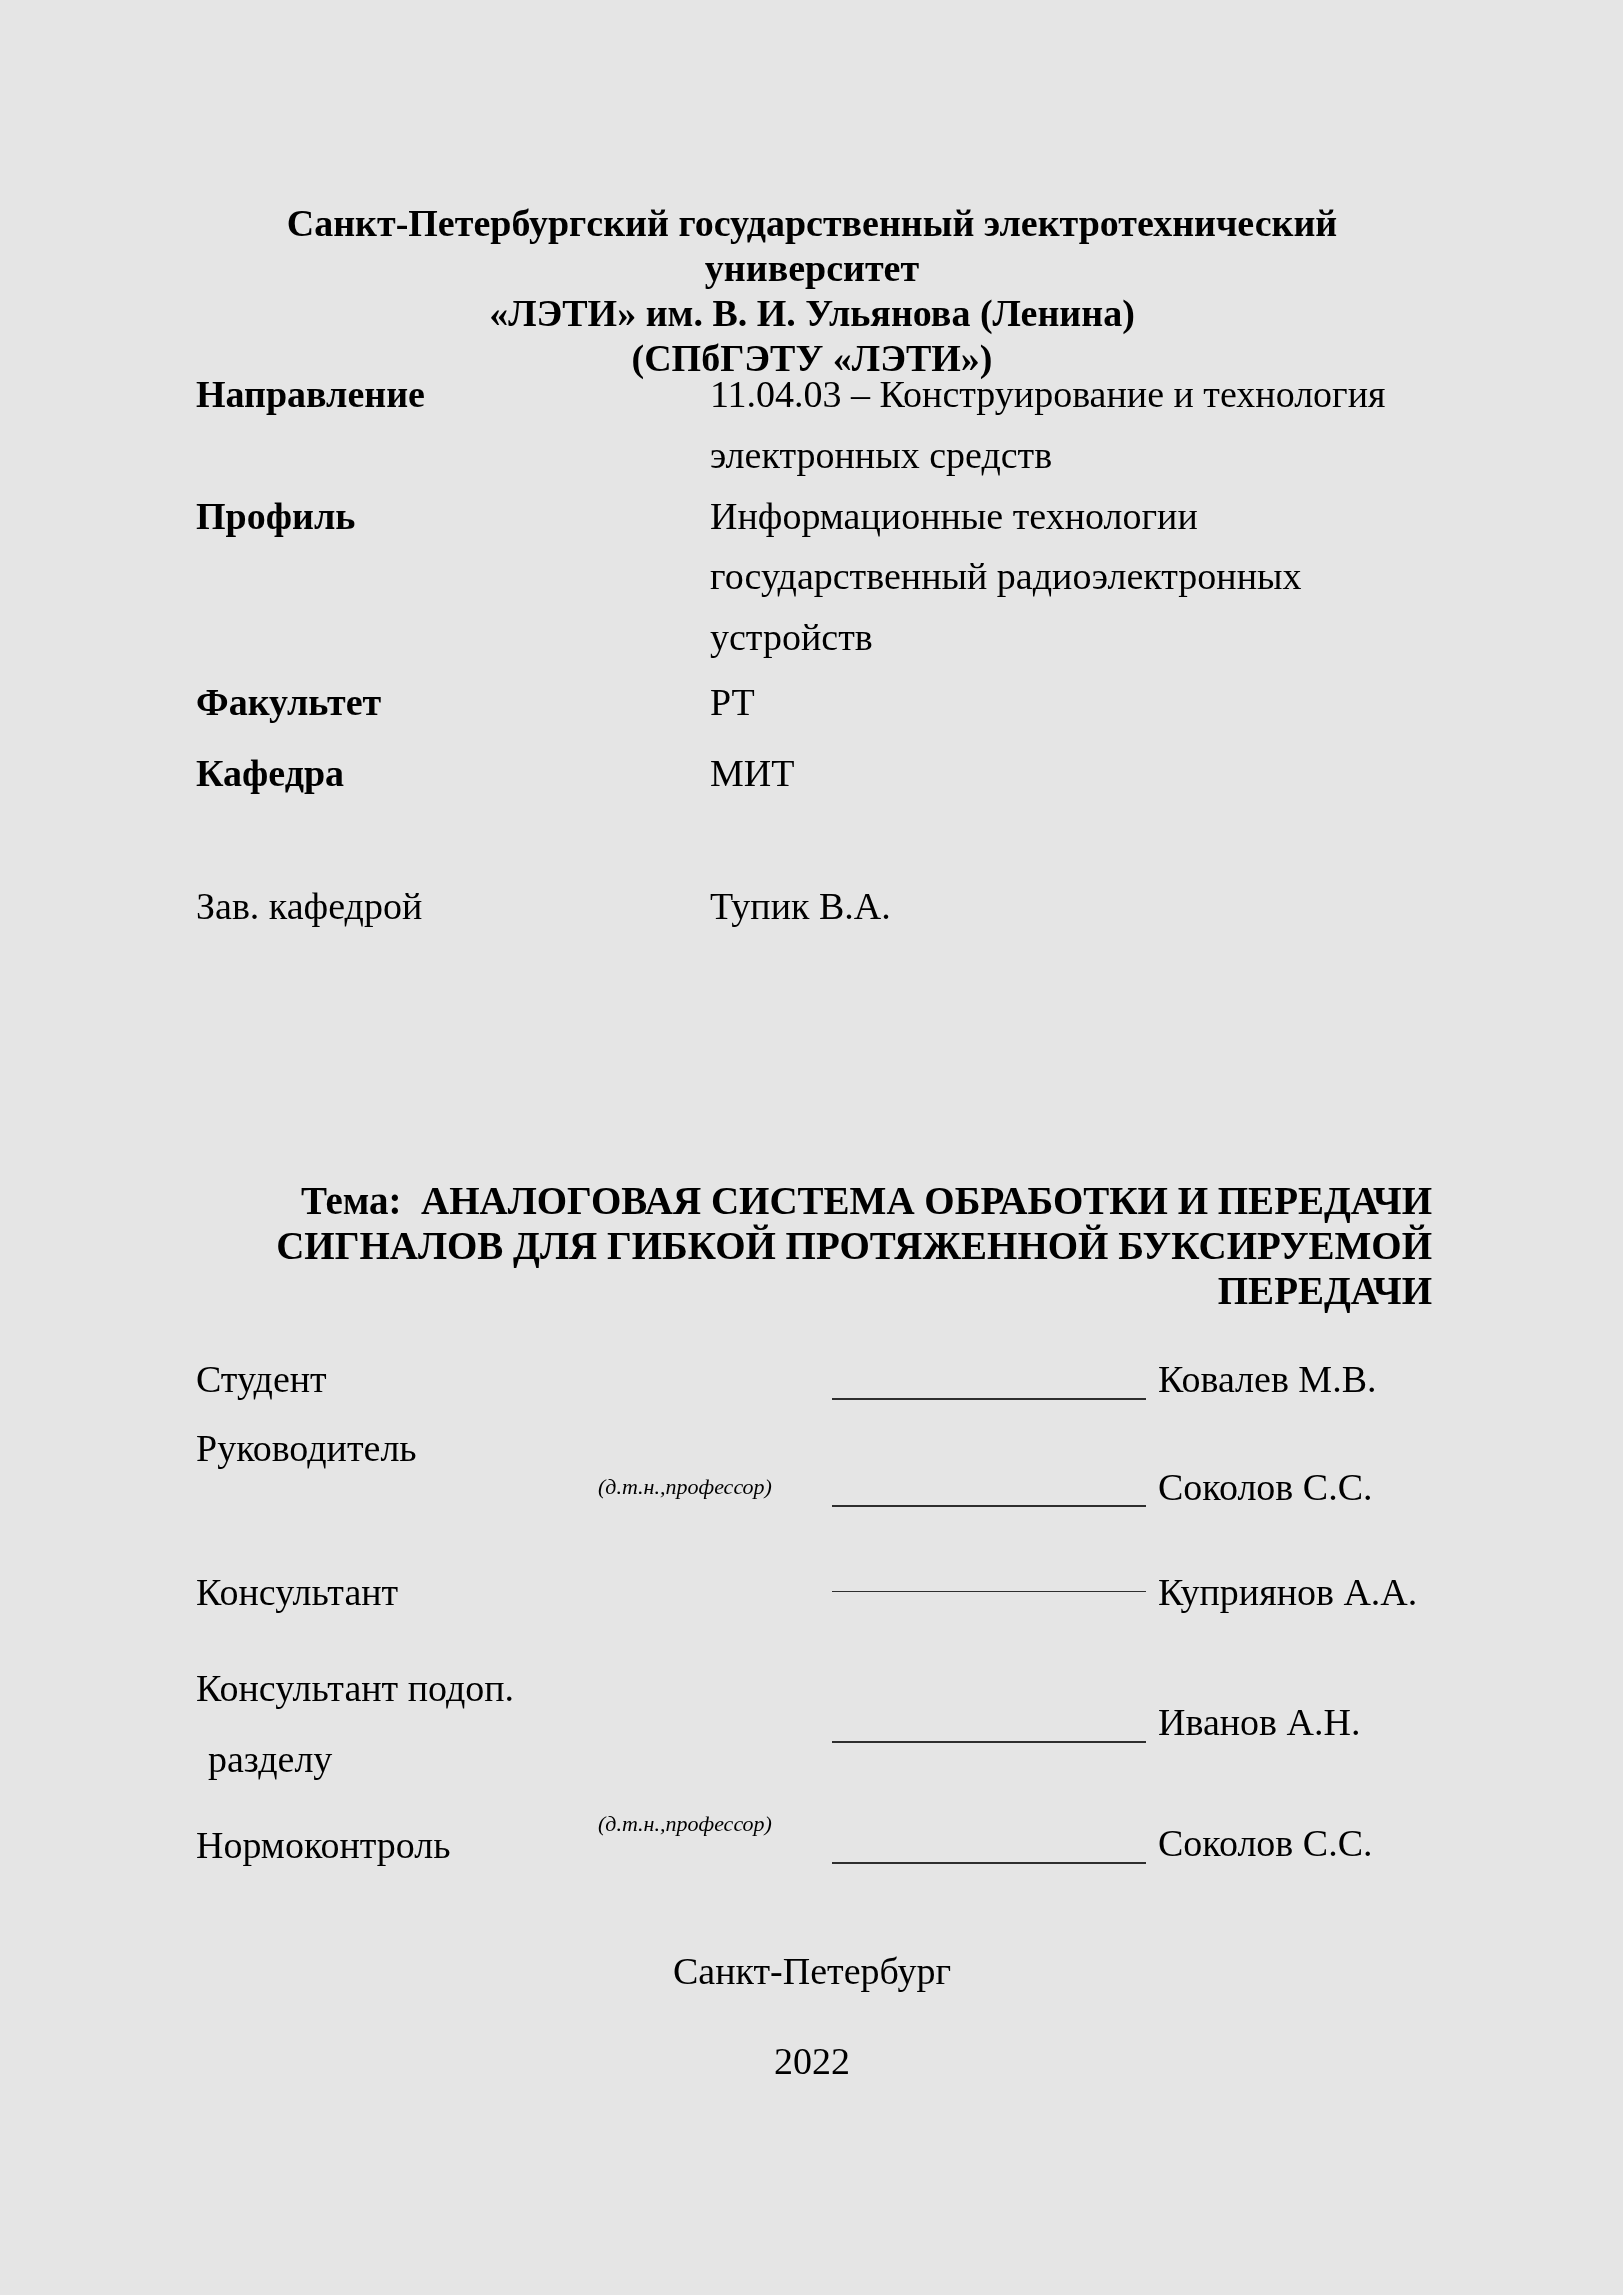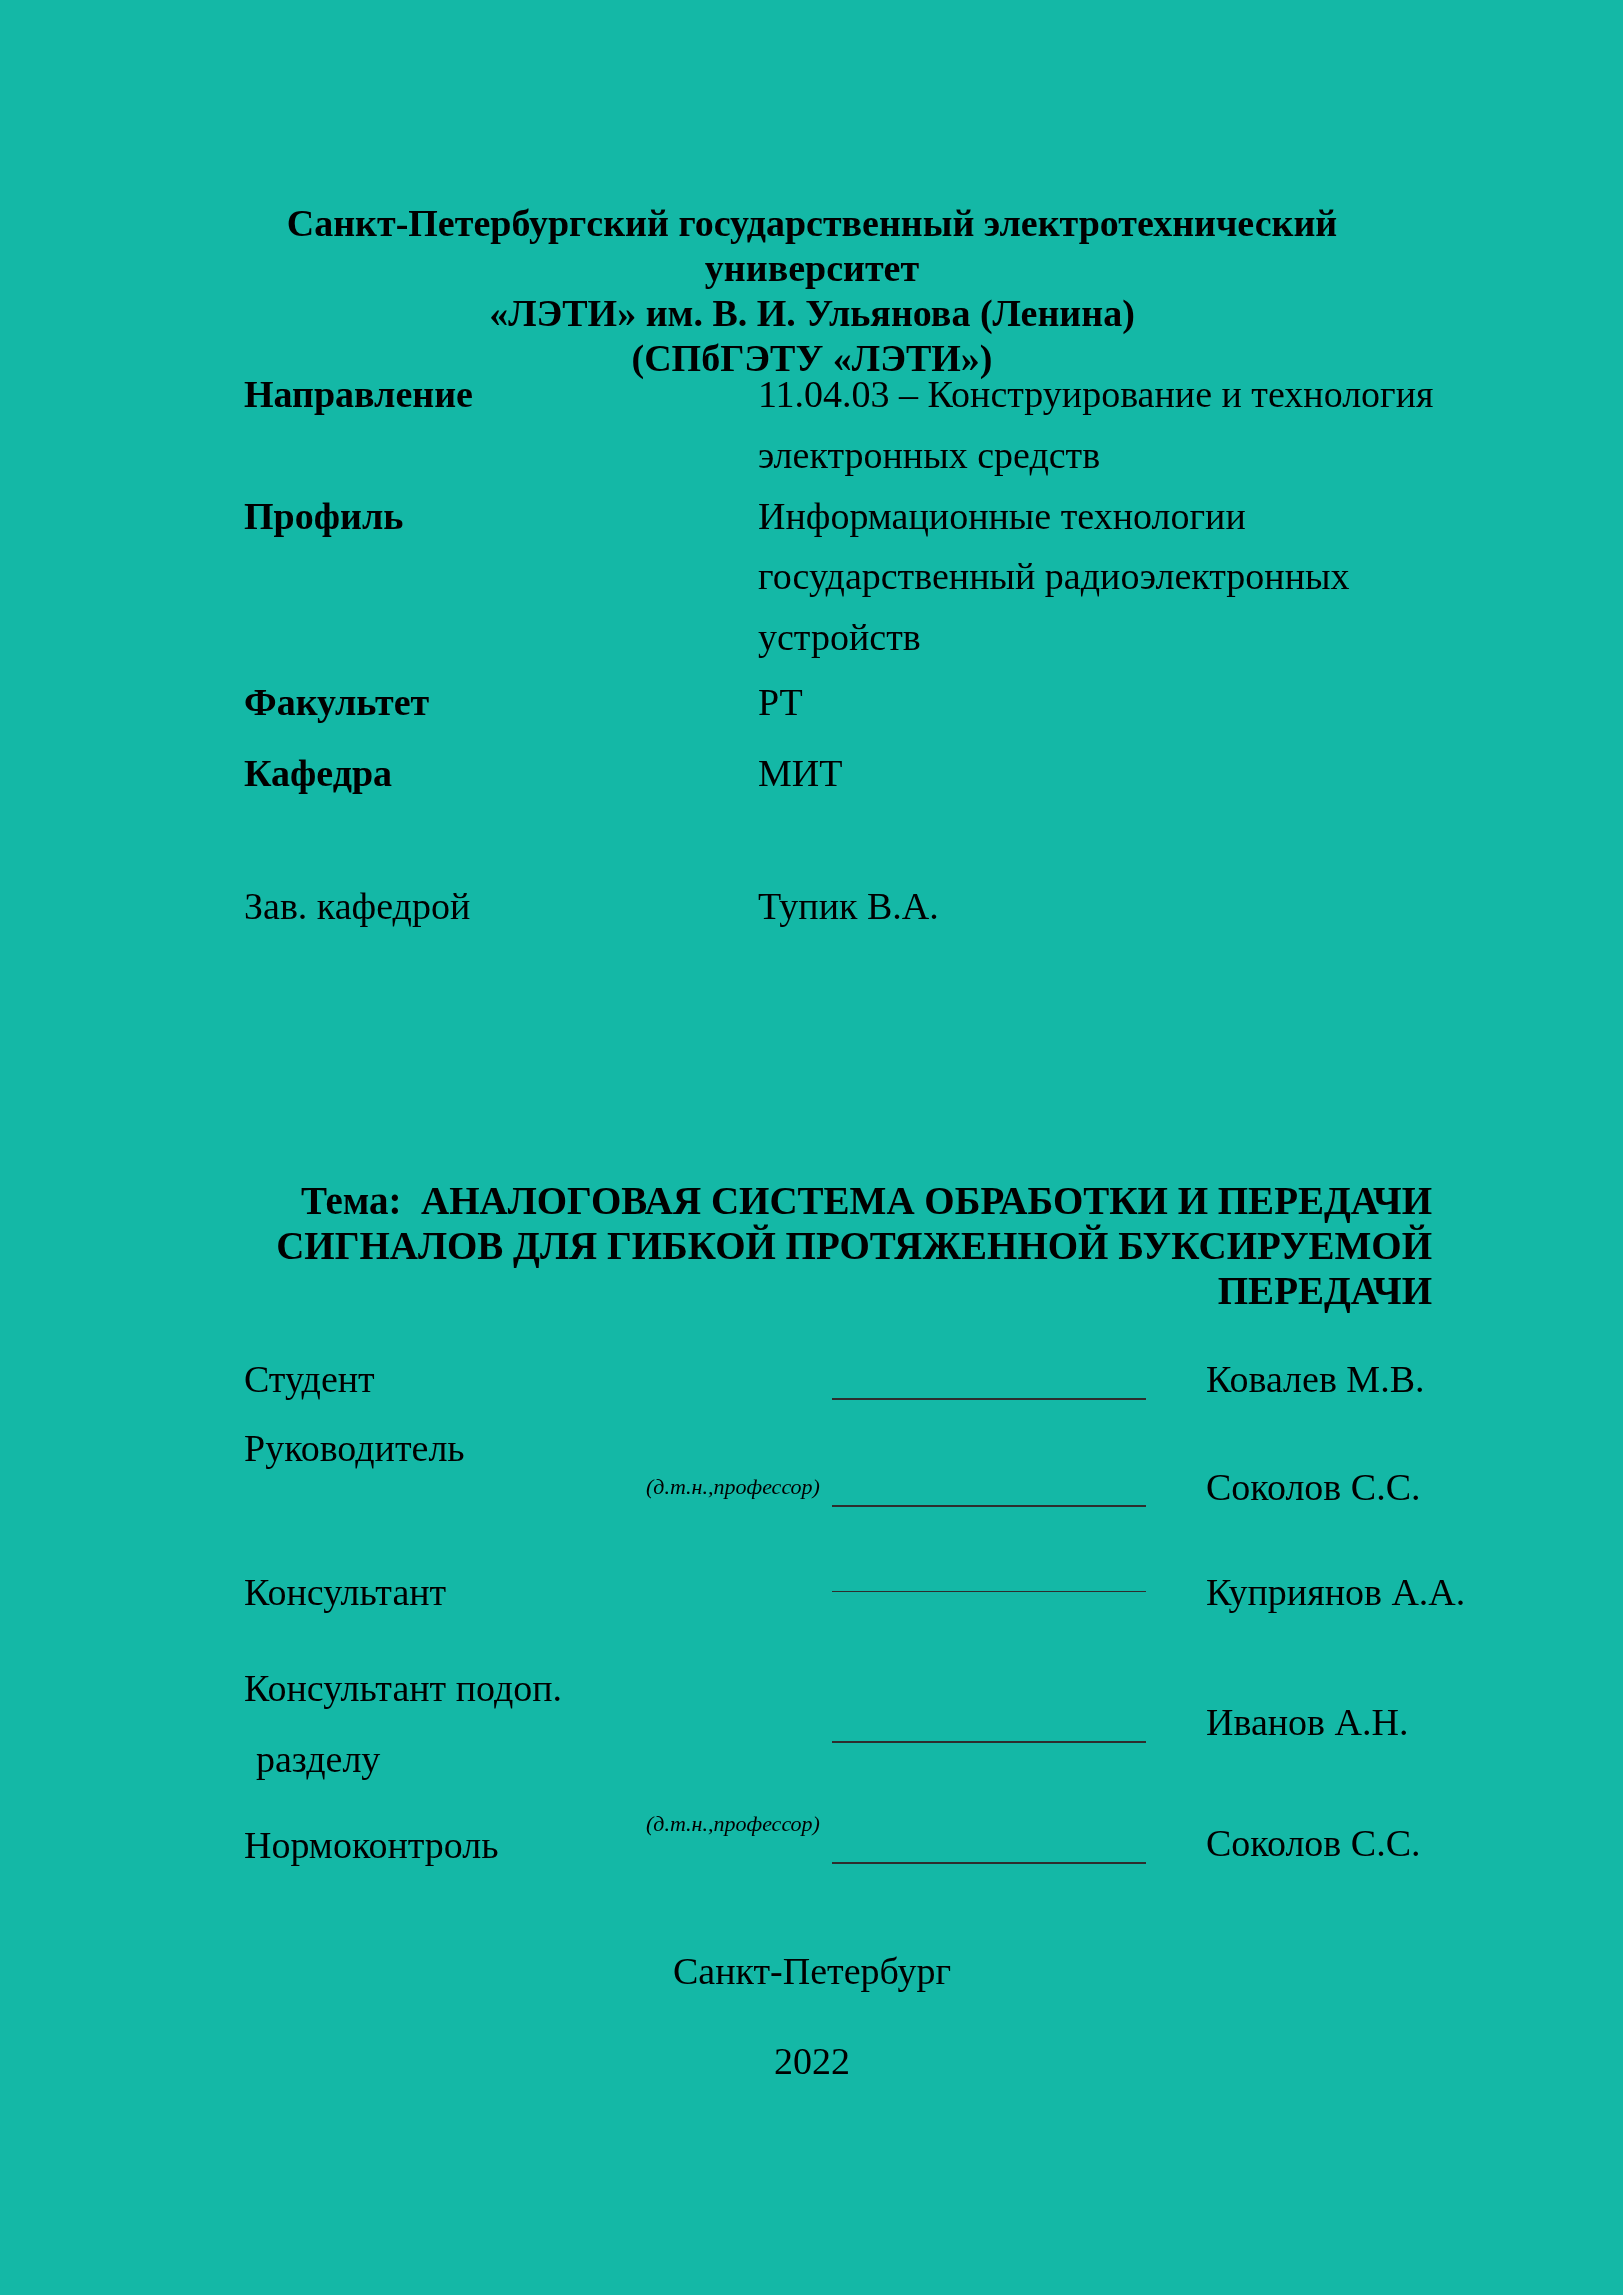--- a/index.html
+++ b/index.html
@@ -4,26 +4,26 @@
 <style>
   html, body {
     margin: 0;
     padding: 0;
     background: #ffffff;
   }
   .page {
     position: relative;
     width: 1623px;
     height: 2295px;
-    background: #14b8a6;
+    background: #e5e5e5;
     color: #000000;
     font-family: "Liberation Serif", "DejaVu Serif", serif;
     overflow: hidden;
   }
-  .abs { position: absolute; white-space: pre-wrap; margin-left: 48px; }
+  .abs { position: absolute; white-space: pre-wrap; }
 
   
   .header {
     position: absolute;
     top: 201px;
     left: 192px;
     width: 1240px;
     text-align: center;
     font-weight: bold;
     font-size: 38px;

